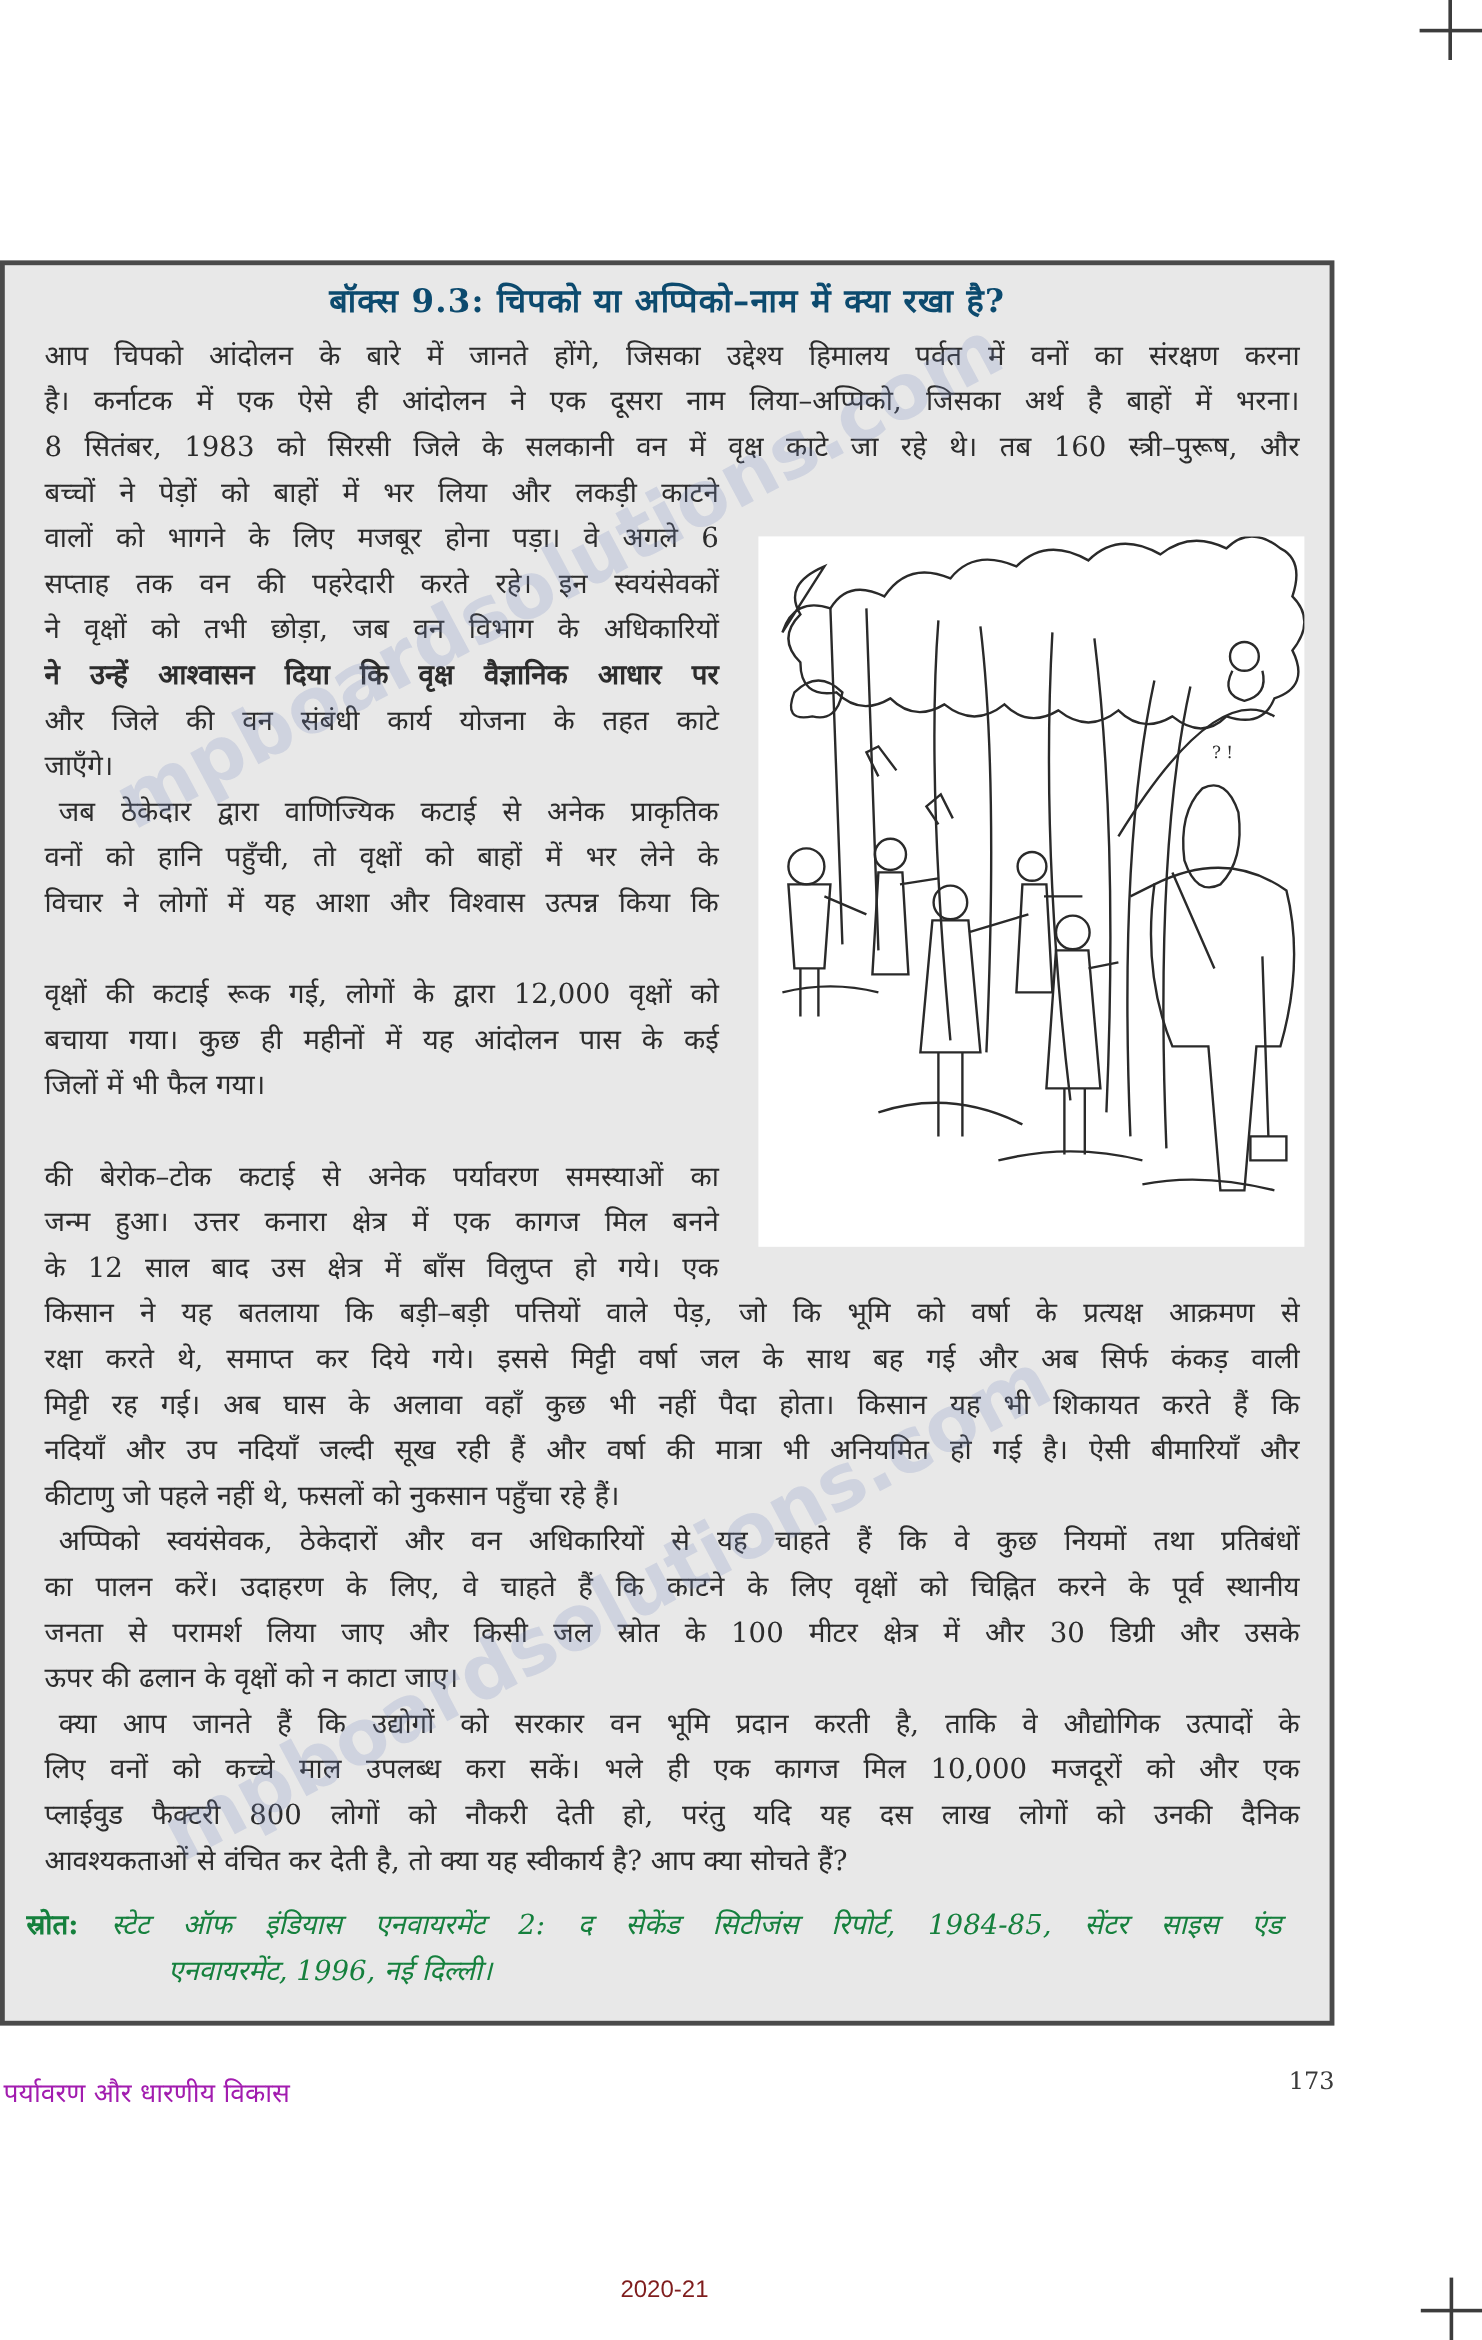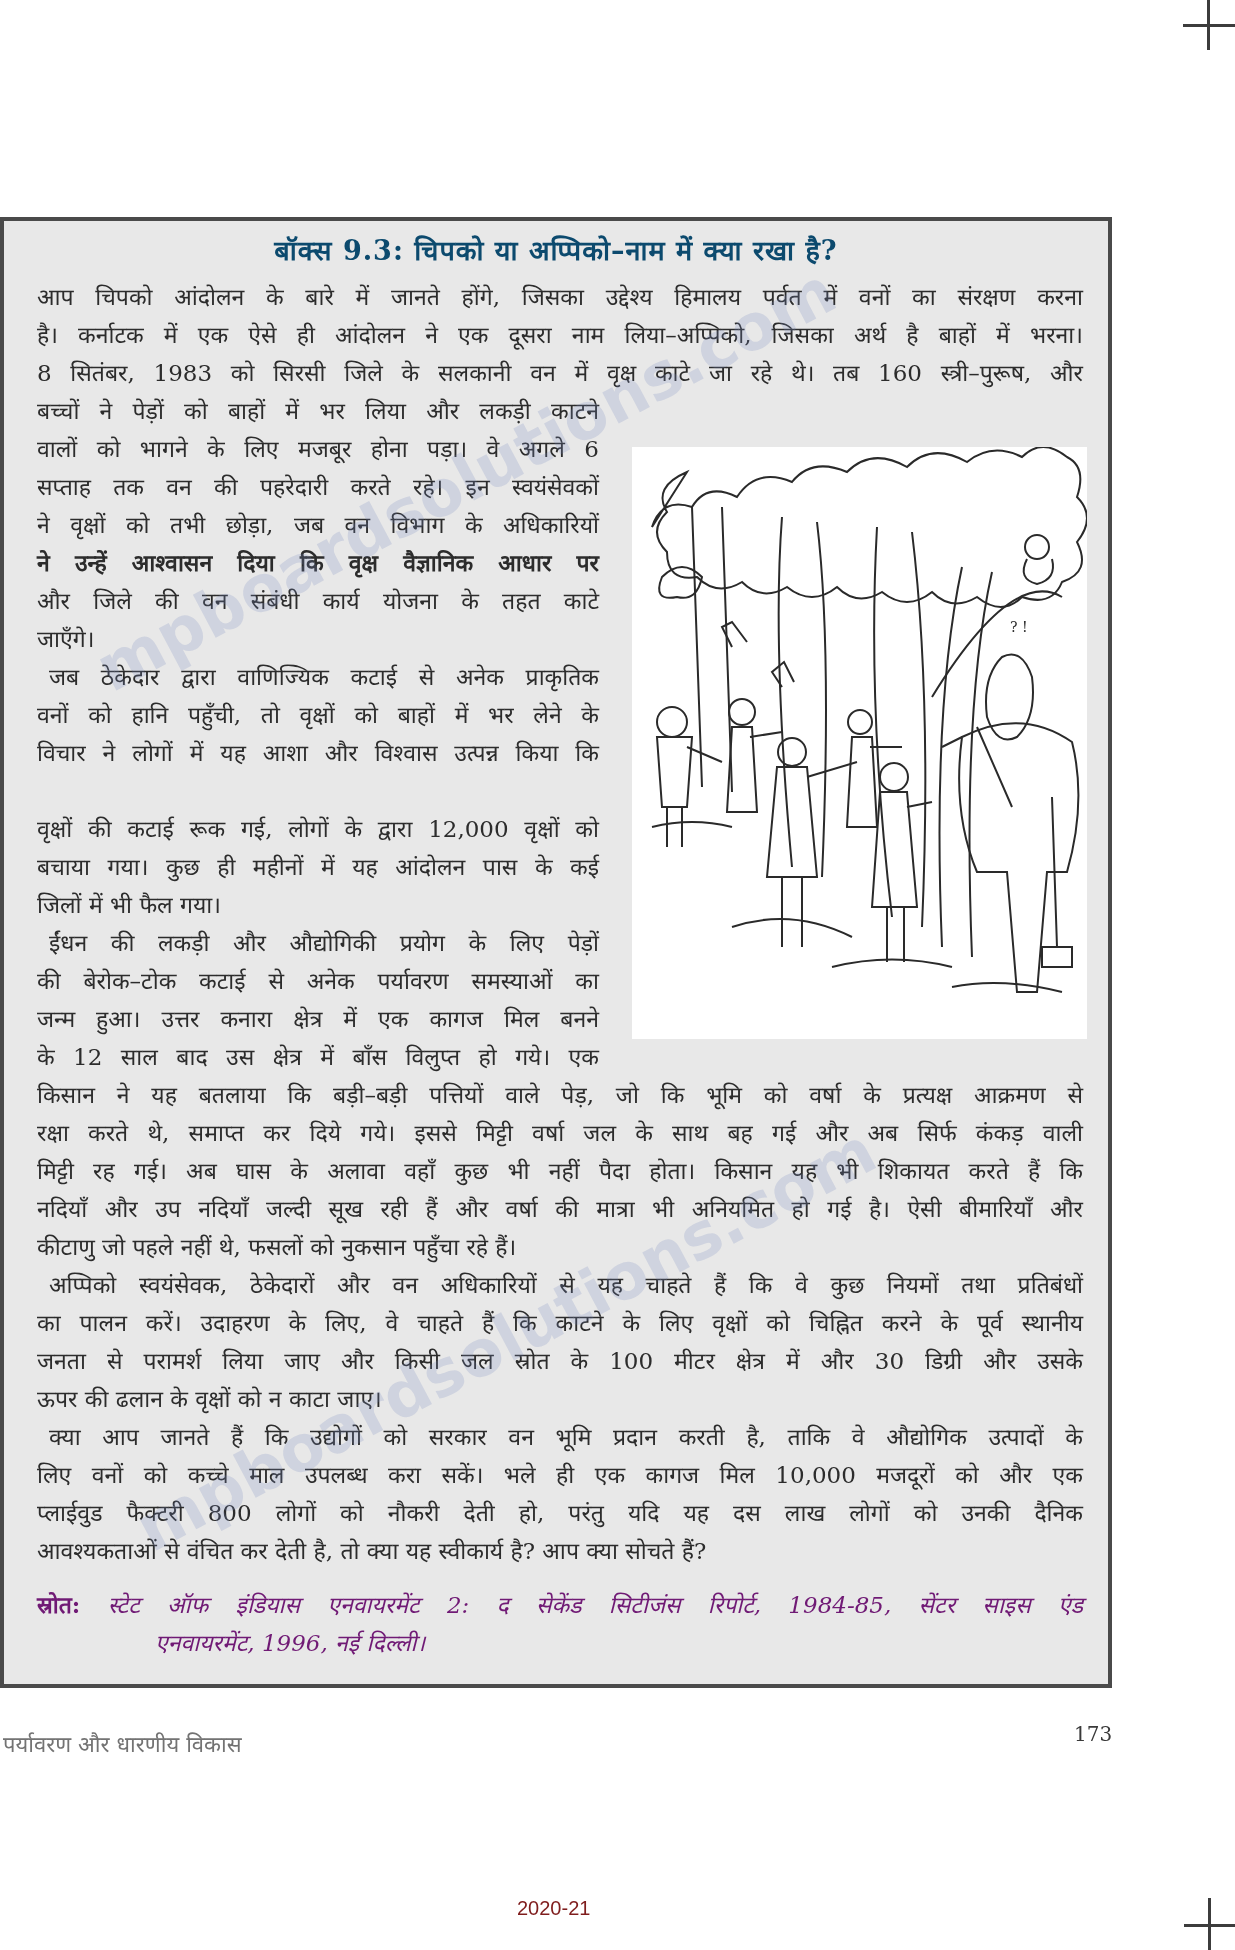--- a/index.html
+++ b/index.html
@@ -26,33 +26,33 @@
   .line.full { width:1046px; }
   .line.col { width:562px; }
   .line.last { text-align-last:left; }
   .line.indent { padding-left:12px; box-sizing:border-box; }
   .illus {
     position:absolute; left:628px; top:226px; width:455px; height:592px;
     background:#ffffff;
   }
   .illus svg { width:100%; height:100%; display:block; }
   .src {
-    position:absolute; left:33px; width:1046px; font-size:23px; line-height:38px;
-    color:#701a75; font-style:italic;
+    position:absolute; left:18px; width:1046px; font-size:23px; line-height:38px;
+    color:#15803d; font-style:italic;
   }
   .src .lbl { font-style:normal; font-weight:bold; }
   .src-line { white-space:nowrap; text-align:justify; text-align-last:justify; }
   .src-line2 { padding-left:118px; white-space:nowrap; }
   .wm {
     position:absolute; font-family:"DejaVu Sans", sans-serif; font-weight:bold;
     color:rgba(120,135,190,0.22); font-size:64px; transform:rotate(-28deg);
     transform-origin:left top; white-space:nowrap; pointer-events:none;
   }
   .footer-left {
-    position:absolute; left:3px; top:1728px; font-size:22px; color:#737373;
+    position:absolute; left:3px; top:1728px; font-size:22px; color:#a21caf;
     font-family:"DejaVu Sans", sans-serif;
   }
   .footer-right {
     position:absolute; left:1074px; top:1722px; font-size:20px; color:#3a3a3a;
   }
   .year {
     position:absolute; left:517px; top:1897px; font-size:20px; color:#7f1d1d;
     font-family:"Liberation Sans", sans-serif;
   }
 </style>
@@ -77,21 +77,20 @@
   <div class="line col" style="top:285px;">ने वृक्षों को तभी छोड़ा, जब वन विभाग के अधिकारियों</div>
   <div class="line col" style="top:323px;font-weight:bold;">ने उन्हें आश्वासन दिया कि वृक्ष वैज्ञानिक आधार पर</div>
   <div class="line col" style="top:361px;">और जिले की वन संबंधी कार्य योजना के तहत काटे</div>
   <div class="line col last" style="top:399px;">जाएँगे।</div>
   <div class="line col indent" style="top:437px;">जब ठेकेदार द्वारा वाणिज्यिक कटाई से अनेक प्राकृतिक</div>
   <div class="line col" style="top:475px;">वनों को हानि पहुँची, तो वृक्षों को बाहों में भर लेने के</div>
   <div class="line col" style="top:513px;">विचार ने लोगों में यह आशा और विश्वास उत्पन्न किया कि</div>
   <div class="line col" style="top:589px;">वृक्षों की कटाई रूक गई, लोगों के द्वारा 12,000 वृक्षों को</div>
   <div class="line col" style="top:627px;">बचाया गया। कुछ ही महीनों में यह आंदोलन पास के कई</div>
   <div class="line col last" style="top:665px;">जिलों में भी फैल गया।</div>
-  <div class="line col indent" style="top:703px;">ईंधन की लकड़ी और औद्योगिकी प्रयोग के लिए पेड़ों</div>
   <div class="line col" style="top:741px;">की बेरोक–टोक कटाई से अनेक पर्यावरण समस्याओं का</div>
   <div class="line col" style="top:779px;">जन्म हुआ। उत्तर कनारा क्षेत्र में एक कागज मिल बनने</div>
   <div class="line col" style="top:817px;">के 12 साल बाद उस क्षेत्र में बाँस विलुप्त हो गये। एक</div>
 
   <div class="illus">
     <svg viewBox="0 0 455 592" xmlns="http://www.w3.org/2000/svg" fill="none" stroke="#2a2a2a" stroke-width="2">
 
       <path d="M20 80 q10 -30 40 -20 q15 -25 45 -10 q20 -30 55 -15 q20 -25 55 -10 q25 -25 60 -5 q25 -25 60 -5 q25 -20 55 -5 q20 -20 45 0 q20 10 10 40 q20 20 0 45 q15 30 -15 40 q-10 25 -40 15 q-20 20 -45 0 q-25 15 -45 -5 q-25 20 -50 0 q-25 15 -45 -5 q-25 20 -50 0 q-25 15 -45 -5 q-25 15 -45 -5 q-30 5 -30 -25 q-20 -20 0 -40 q-15 -25 20 -40 z"></path>
       <path d="M30 130 q20 -20 40 0 q-5 25 -25 20 q-25 5 -15 -20 z"></path>
 

